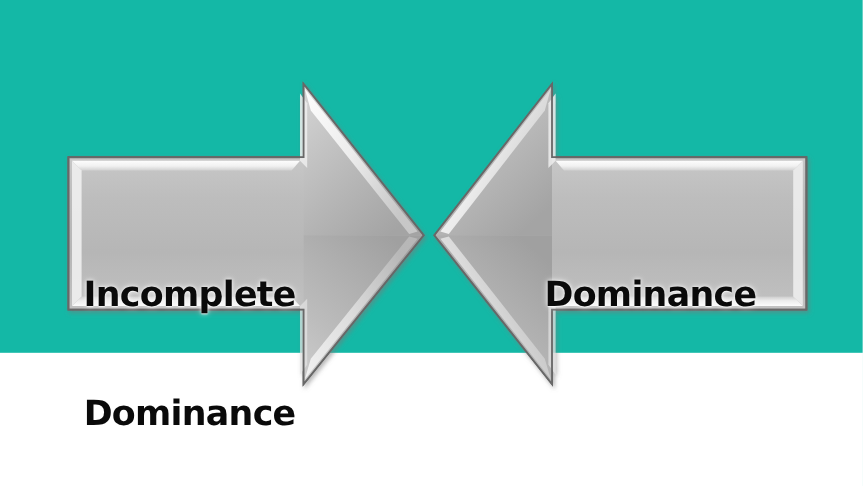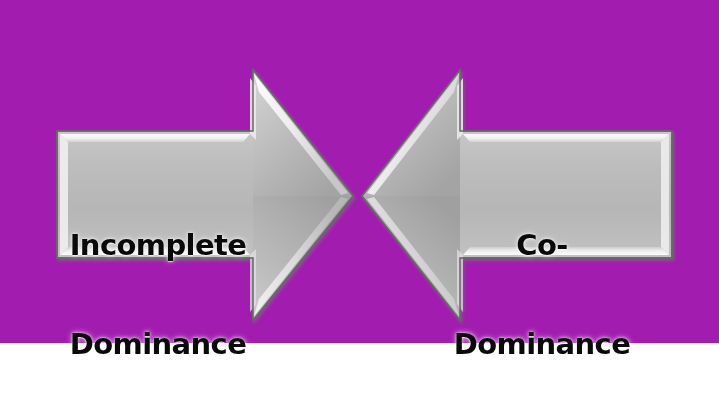--- a/index.html
+++ b/index.html
@@ -10,22 +10,22 @@
   }
   body {
     width: 719px;
     height: 405px;
     overflow: hidden;
     font-family: "DejaVu Sans", sans-serif;
   }
   #stage {
     position: relative;
     width: 719px;
-    height: 343px;
-    background: #a21caf;
+    height: 294px;
+    background: #14b8a6;
   }
   #diagram-svg {
     position: absolute;
     left: 0;
     top: 0;
     width: 719px;
     height: 405px;
     display: block;
   }
   .label-layer {
@@ -167,18 +167,17 @@
   </svg>
 
   <div class="label-layer">
 
     <div class="arrow-label" id="label-left">
       <span class="lbl-line">Incomplete</span>
       <span class="lbl-line">Dominance</span>
     </div>
 
     <div class="arrow-label" id="label-right">
-      <span class="lbl-line">Co-</span>
       <span class="lbl-line">Dominance</span>
     </div>
 
   </div>
 </div>
 
 </body></html>

